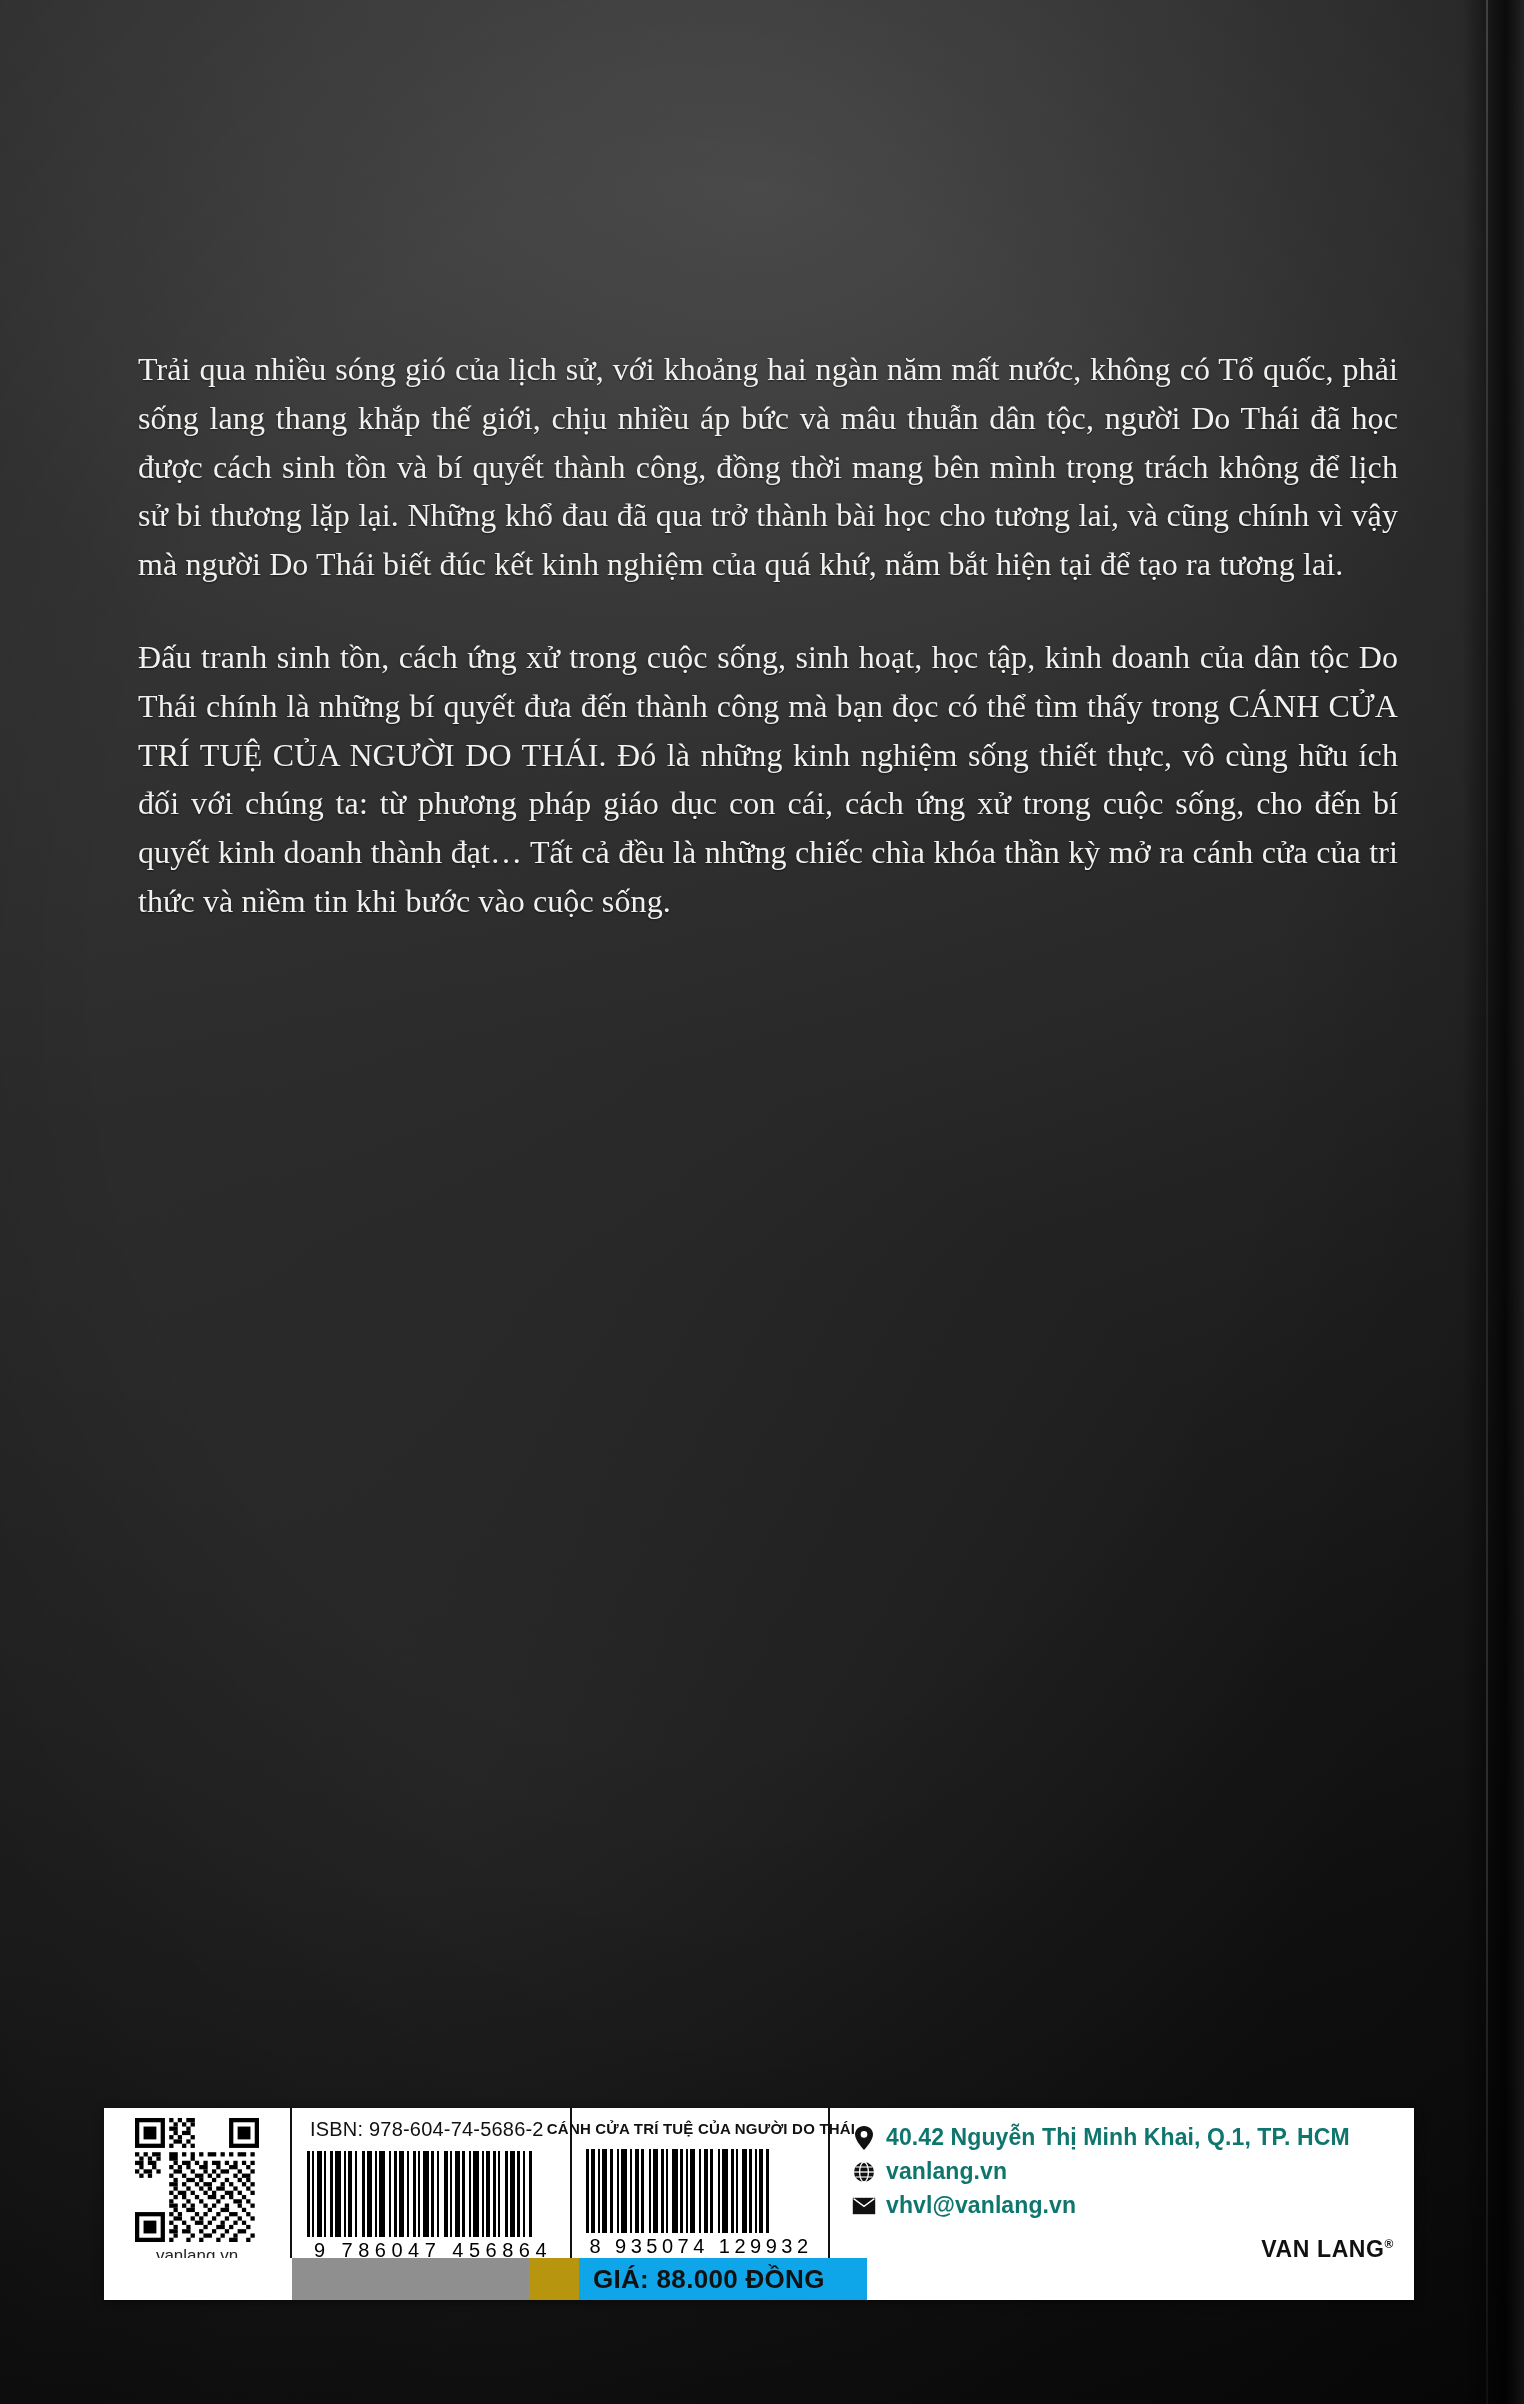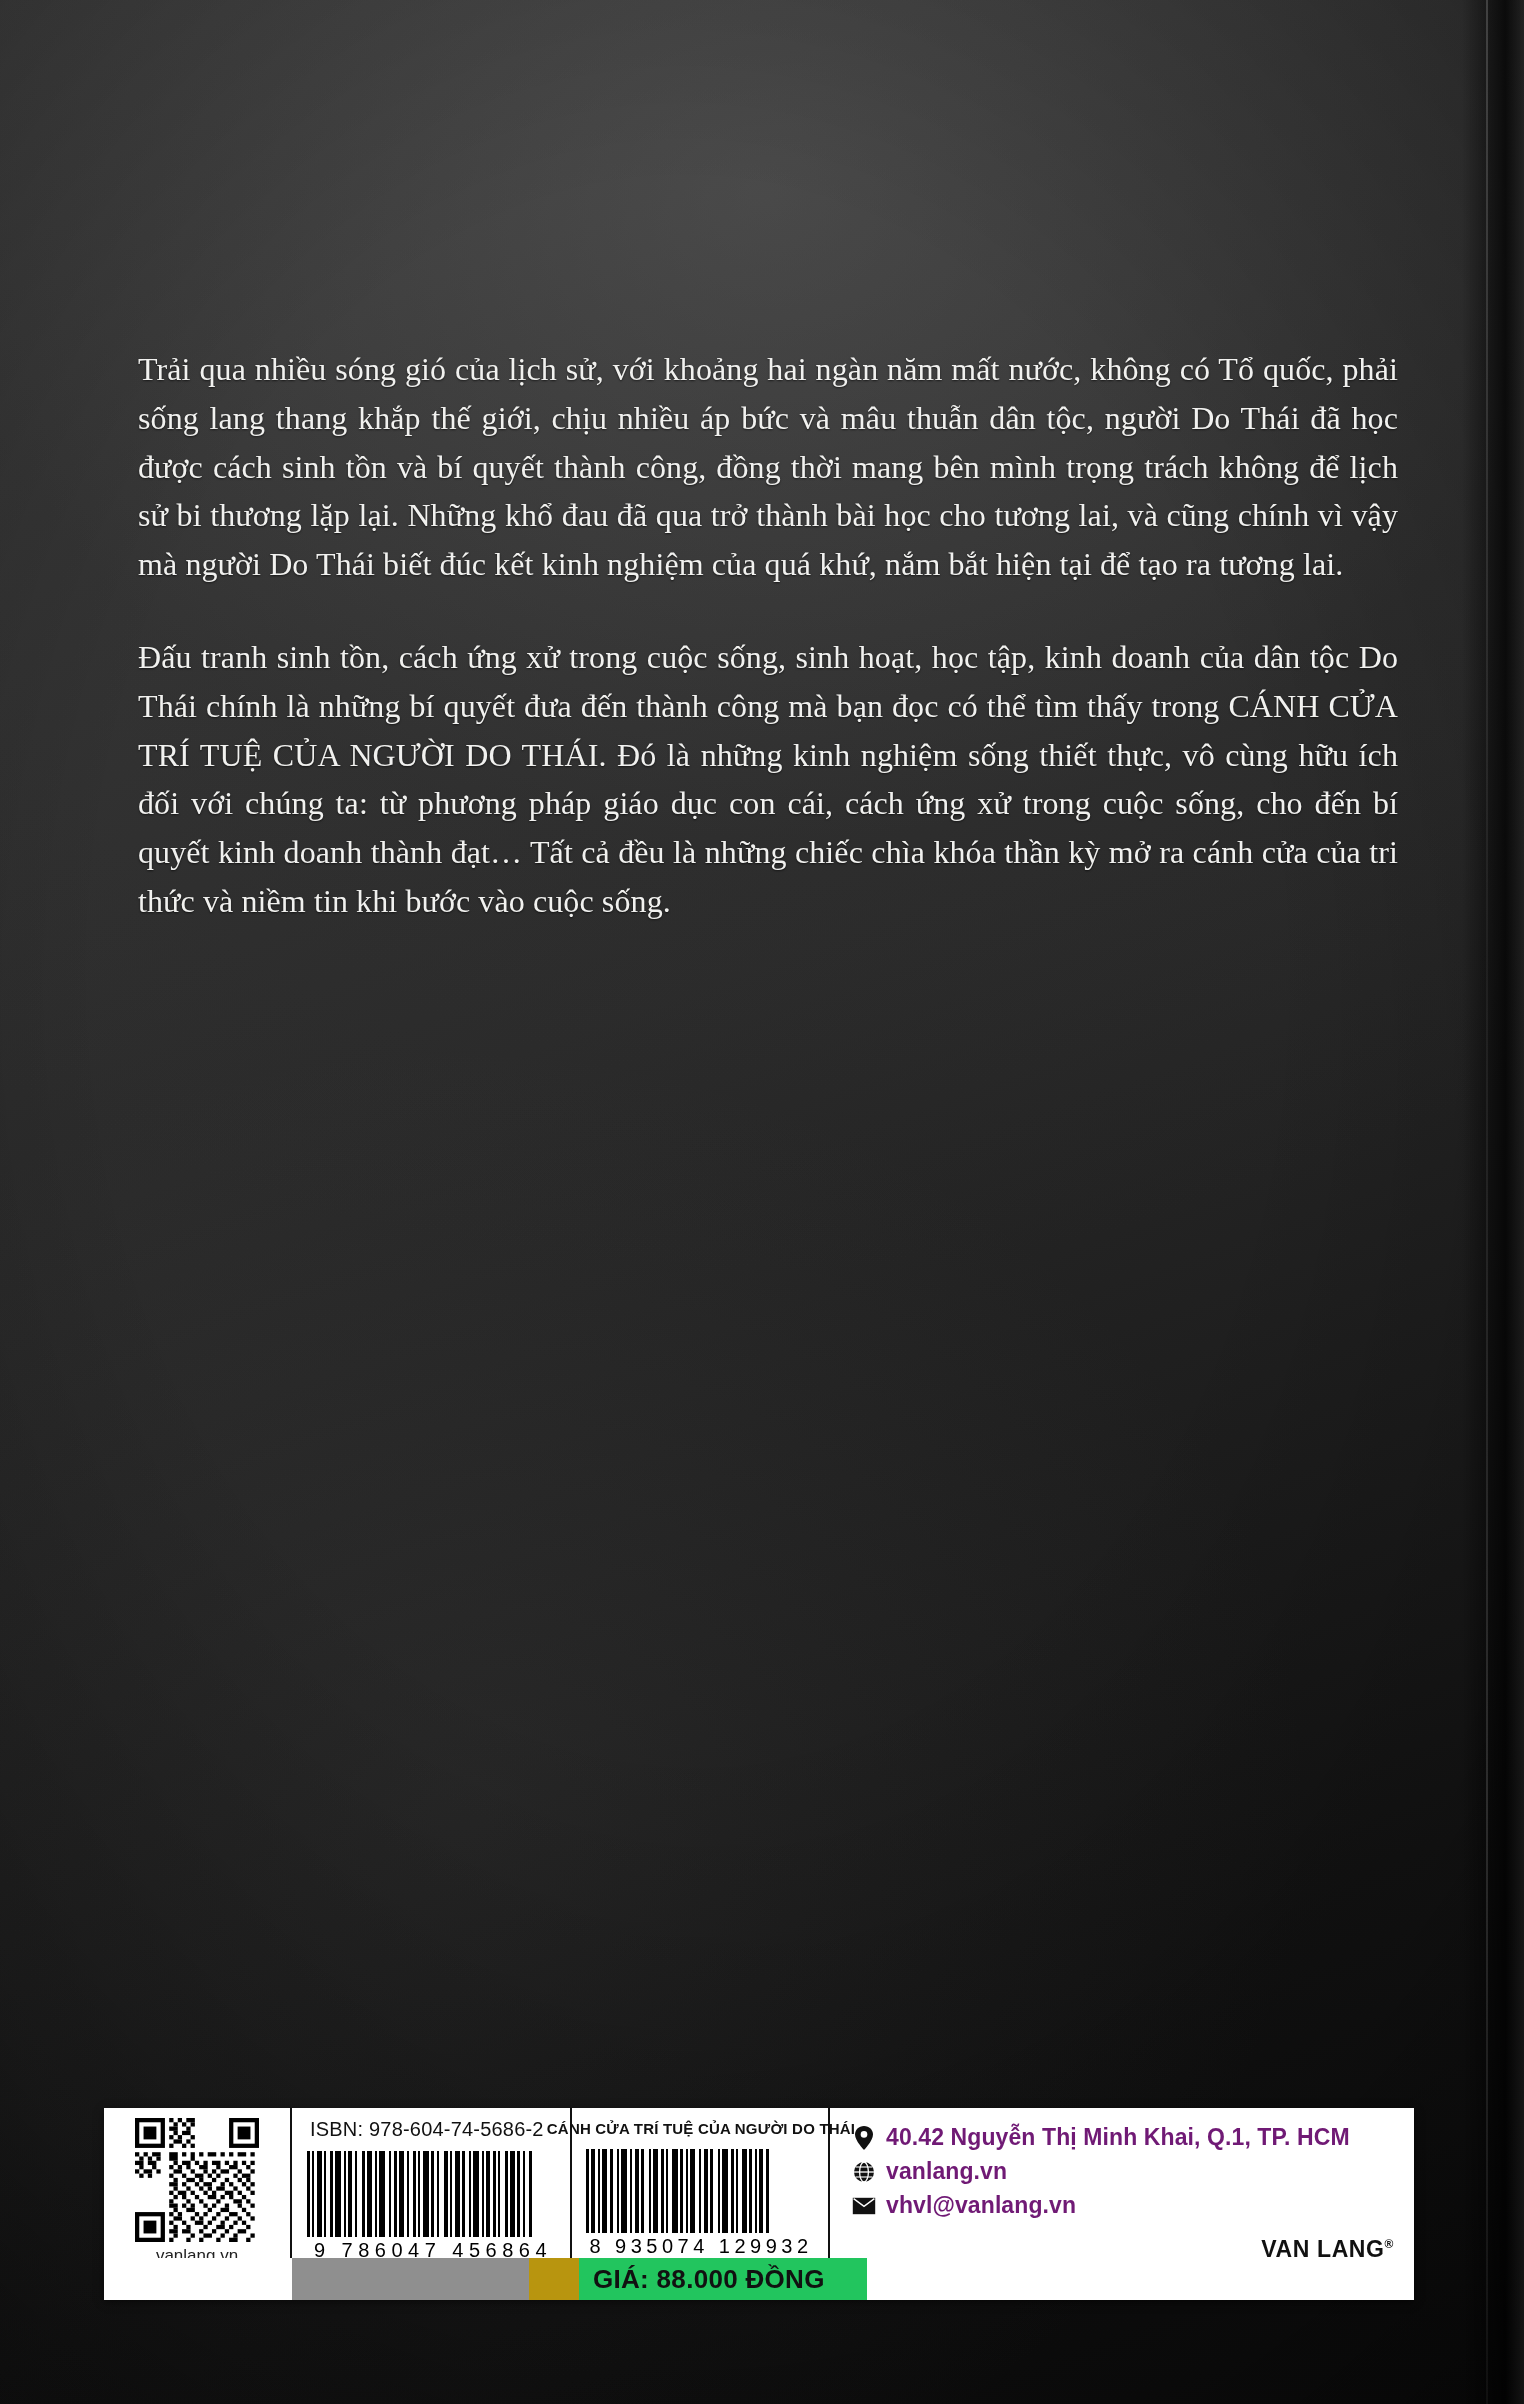--- a/index.html
+++ b/index.html
@@ -188,21 +188,21 @@
     height: 24px;
     flex: none;
     display: flex;
     align-items: center;
     justify-content: center;
   }
   .contact-row .txt {
     font-family: "Liberation Sans", sans-serif;
     font-size: 23px;
     font-weight: 700;
-    color: #701a75;
+    color: #0f766e;
     letter-spacing: 0.1px;
     white-space: nowrap;
   }
   .publisher {
     position: absolute;
     right: 20px;
     bottom: 12px;
     text-align: right;
     font-family: "Liberation Sans", sans-serif;
     font-weight: 700;
@@ -220,21 +220,21 @@
     bottom: 0;
     width: 100%;
     height: 42px;
     display: flex;
   }
   .ps-grey { width: 188px; background: #ffffff; }
   .ps-dark { width: 237px; background: #8f8f8f; }
   .ps-gold { width: 50px; background: #b8950f; }
   .ps-price {
     flex: 1;
-    background: #22c55e;
+    background: #0ea5e9;
     display: flex;
     align-items: center;
     padding-left: 14px;
     font-family: "Liberation Sans", sans-serif;
     font-weight: 700;
     font-size: 26px;
     color: #111;
     letter-spacing: 0.3px;
   }
   .ps-rest { flex: 2; background: #ffffff; }

